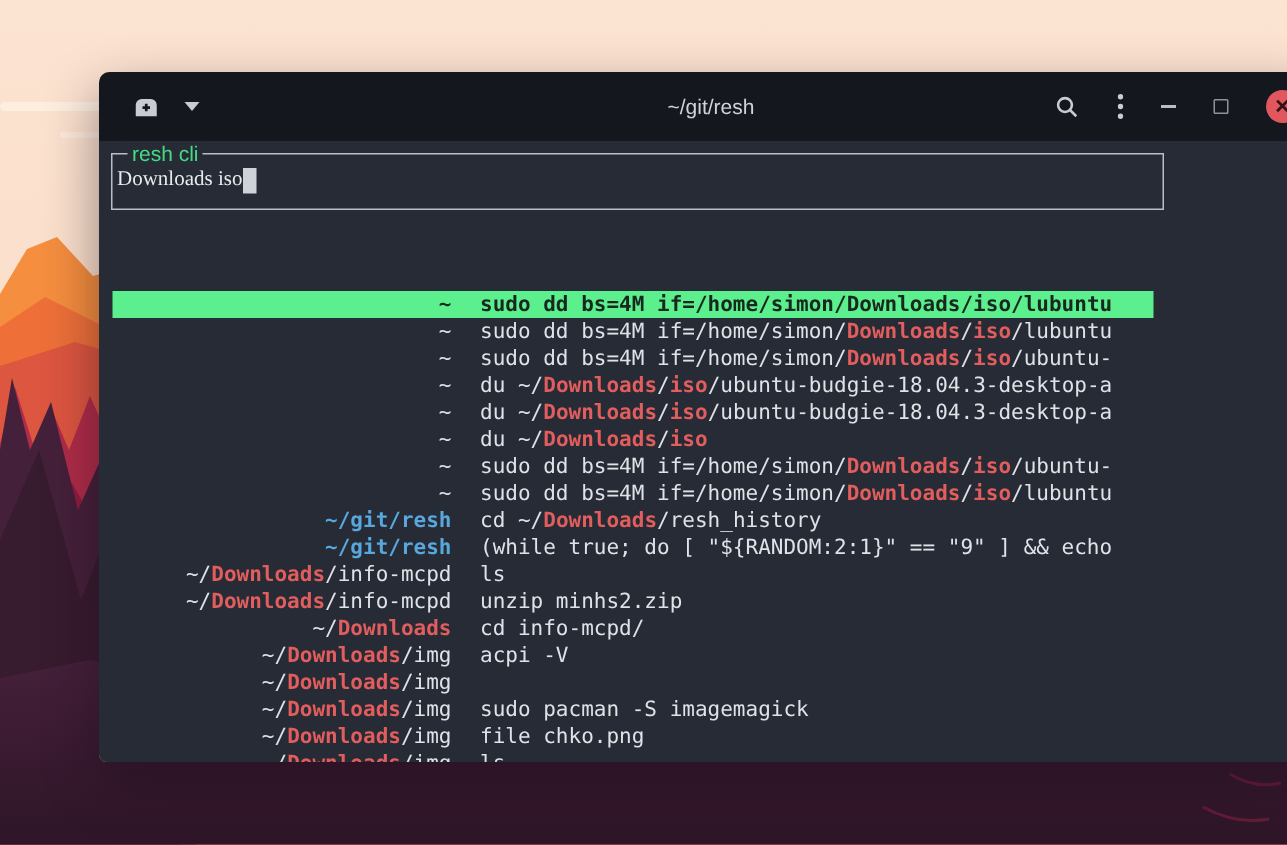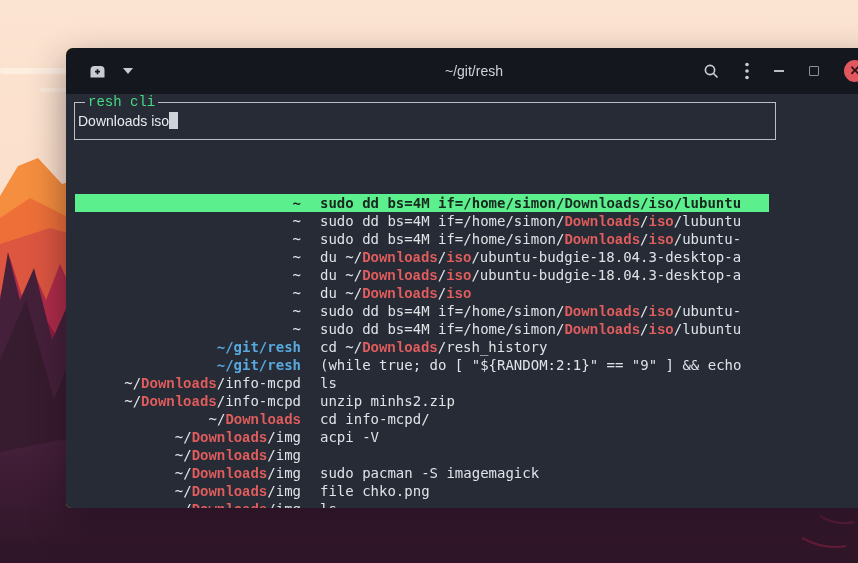--- a/index.html
+++ b/index.html
@@ -37,39 +37,39 @@
 
   .content{position:absolute;left:0;top:46px;right:0;bottom:0;background:#262b35;}
 
   
   .resh-box{
     position:absolute;left:8px;top:8px;width:700px;height:36px;
     border:1px solid #b9bfc8;
   }
   .resh-box-title{
     position:absolute;left:10px;top:-9px;background:#262b35;
-    color:#43dc82;font-family:Liberation Mono, monospace;font-size:14px;
+    color:#43dc82;font-family:Liberation Sans, sans-serif;font-size:14px;
     padding:0 3px;white-space:pre;
   }
   .resh-query-line{
-    position:absolute;left:3px;top:9px;display:flex;align-items:flex-end;
-    font-family:Liberation Sans, sans-serif;font-size:14px;color:#e8eaee;white-space:pre;
+    position:absolute;left:3px;top:9px;display:flex;align-items:flex-start;
+    font-family:Liberation Serif, serif;font-size:14px;color:#e8eaee;white-space:pre;
   }
   .cursor-block{display:inline-block;width:9px;height:17px;background:#ced3d9;margin-left:0px;}
 
   
   .rows{
     position:absolute;left:9px;top:100px;width:694px;
     font-family:"DejaVu Sans Mono",monospace;font-size:14px;line-height:18px;
   }
   .row{display:flex;height:18px;overflow:hidden;white-space:pre;}
   .pwd{width:226px;text-align:right;flex:none;overflow:hidden;}
   .cmd{margin-left:19px;flex:none;}
   .seg.plain{color:#dfe2e7;}
-  .seg.match{color:#e25d5d;font-weight:bold;font-family:Liberation Mono, monospace;}
+  .seg.match{color:#e25d5d;font-weight:bold;}
   .seg.path{color:#58a7dd;font-weight:bold;}
   .row.selected{background:#5bf08d;}
   .row.selected .seg{color:#18271f !important;font-weight:bold;}
 
   .scrollbar{
     position:absolute;right:2px;top:2px;width:7px;height:452px;
     background:#6f7e78;border-radius:4px;
   }
 </style>
 </head>

